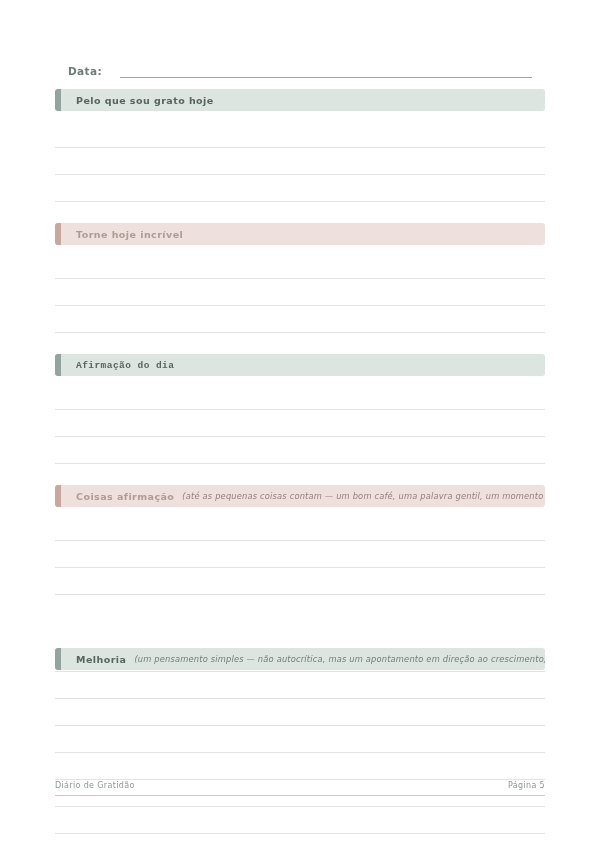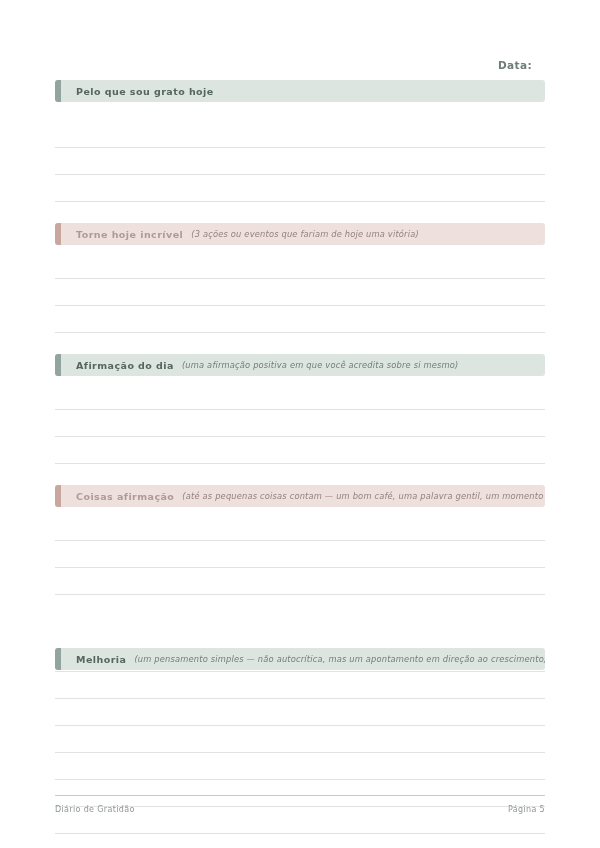--- a/index.html
+++ b/index.html
@@ -24,21 +24,20 @@
 
   
   .date-row {
     position: absolute;
     left: 68px;
     top: 58px;
     width: 464px;
     height: 22px;
     display: flex;
     align-items: flex-end;
-    flex-direction: column;
   }
   .date-label {
     font-size: 10.5px;
     font-weight: bold;
     color: #6f7d78;
     letter-spacing: 0.4px;
     line-height: 14px;
     padding-bottom: 2px;
     white-space: nowrap;
   }
@@ -120,69 +119,67 @@
     position: absolute;
     left: 55px;
     top: 795px;
     width: 490px;
     height: 1px;
     background: #c9c9c9;
   }
   .footer {
     position: absolute;
     left: 55px;
-    top: 805px;
+    top: 781px;
     width: 490px;
     display: flex;
     justify-content: space-between;
     align-items: center;
     font-size: 8px;
     color: #8d9894;
     letter-spacing: 0.35px;
   }
 </style>
 </head>
 <body>
 
 <div class="page">
 
   <div class="date-row">
     <span class="date-label">Data:</span>
     <span class="date-line"></span>
   </div>
 
   <div id="sections-root">
-      <div class="section theme-sage" style="top: 80px;">
+      <div class="section theme-sage" style="top: 89px;">
         <div class="sec-header">
           <span class="accent"></span>
           <span class="sec-title">Pelo que sou grato hoje</span>
         </div>
       </div>
       <div class="lines" style="top: 121px;">
         <div class="wline"></div>
         <div class="wline"></div>
         <div class="wline"></div>
       </div>
       <div class="section theme-rose" style="top: 223px; border-radius: 8px;">
         <div class="sec-header">
           <span class="accent"></span>
           <span class="sec-title">Torne hoje incrível</span>
-          <span class="sec-hint">(3 ações ou eventos que fariam de hoje uma vitória)</span>
         </div>
       </div>
       <div class="lines" style="top: 252px;">
         <div class="wline"></div>
         <div class="wline"></div>
         <div class="wline"></div>
       </div>
-      <div class="section theme-sage" style="top: 354px;">
+      <div class="section theme-sage" style="top: 354px; font-family: Liberation Mono, monospace;">
         <div class="sec-header">
           <span class="accent"></span>
           <span class="sec-title">Afirmação do dia</span>
-          <span class="sec-hint">(uma afirmação positiva em que você acredita sobre si mesmo)</span>
         </div>
       </div>
       <div class="lines" style="top: 383px;">
         <div class="wline"></div>
         <div class="wline"></div>
         <div class="wline"></div>
       </div>
       <div class="section theme-rose" style="top: 485px;">
         <div class="sec-header">
           <span class="accent"></span>

